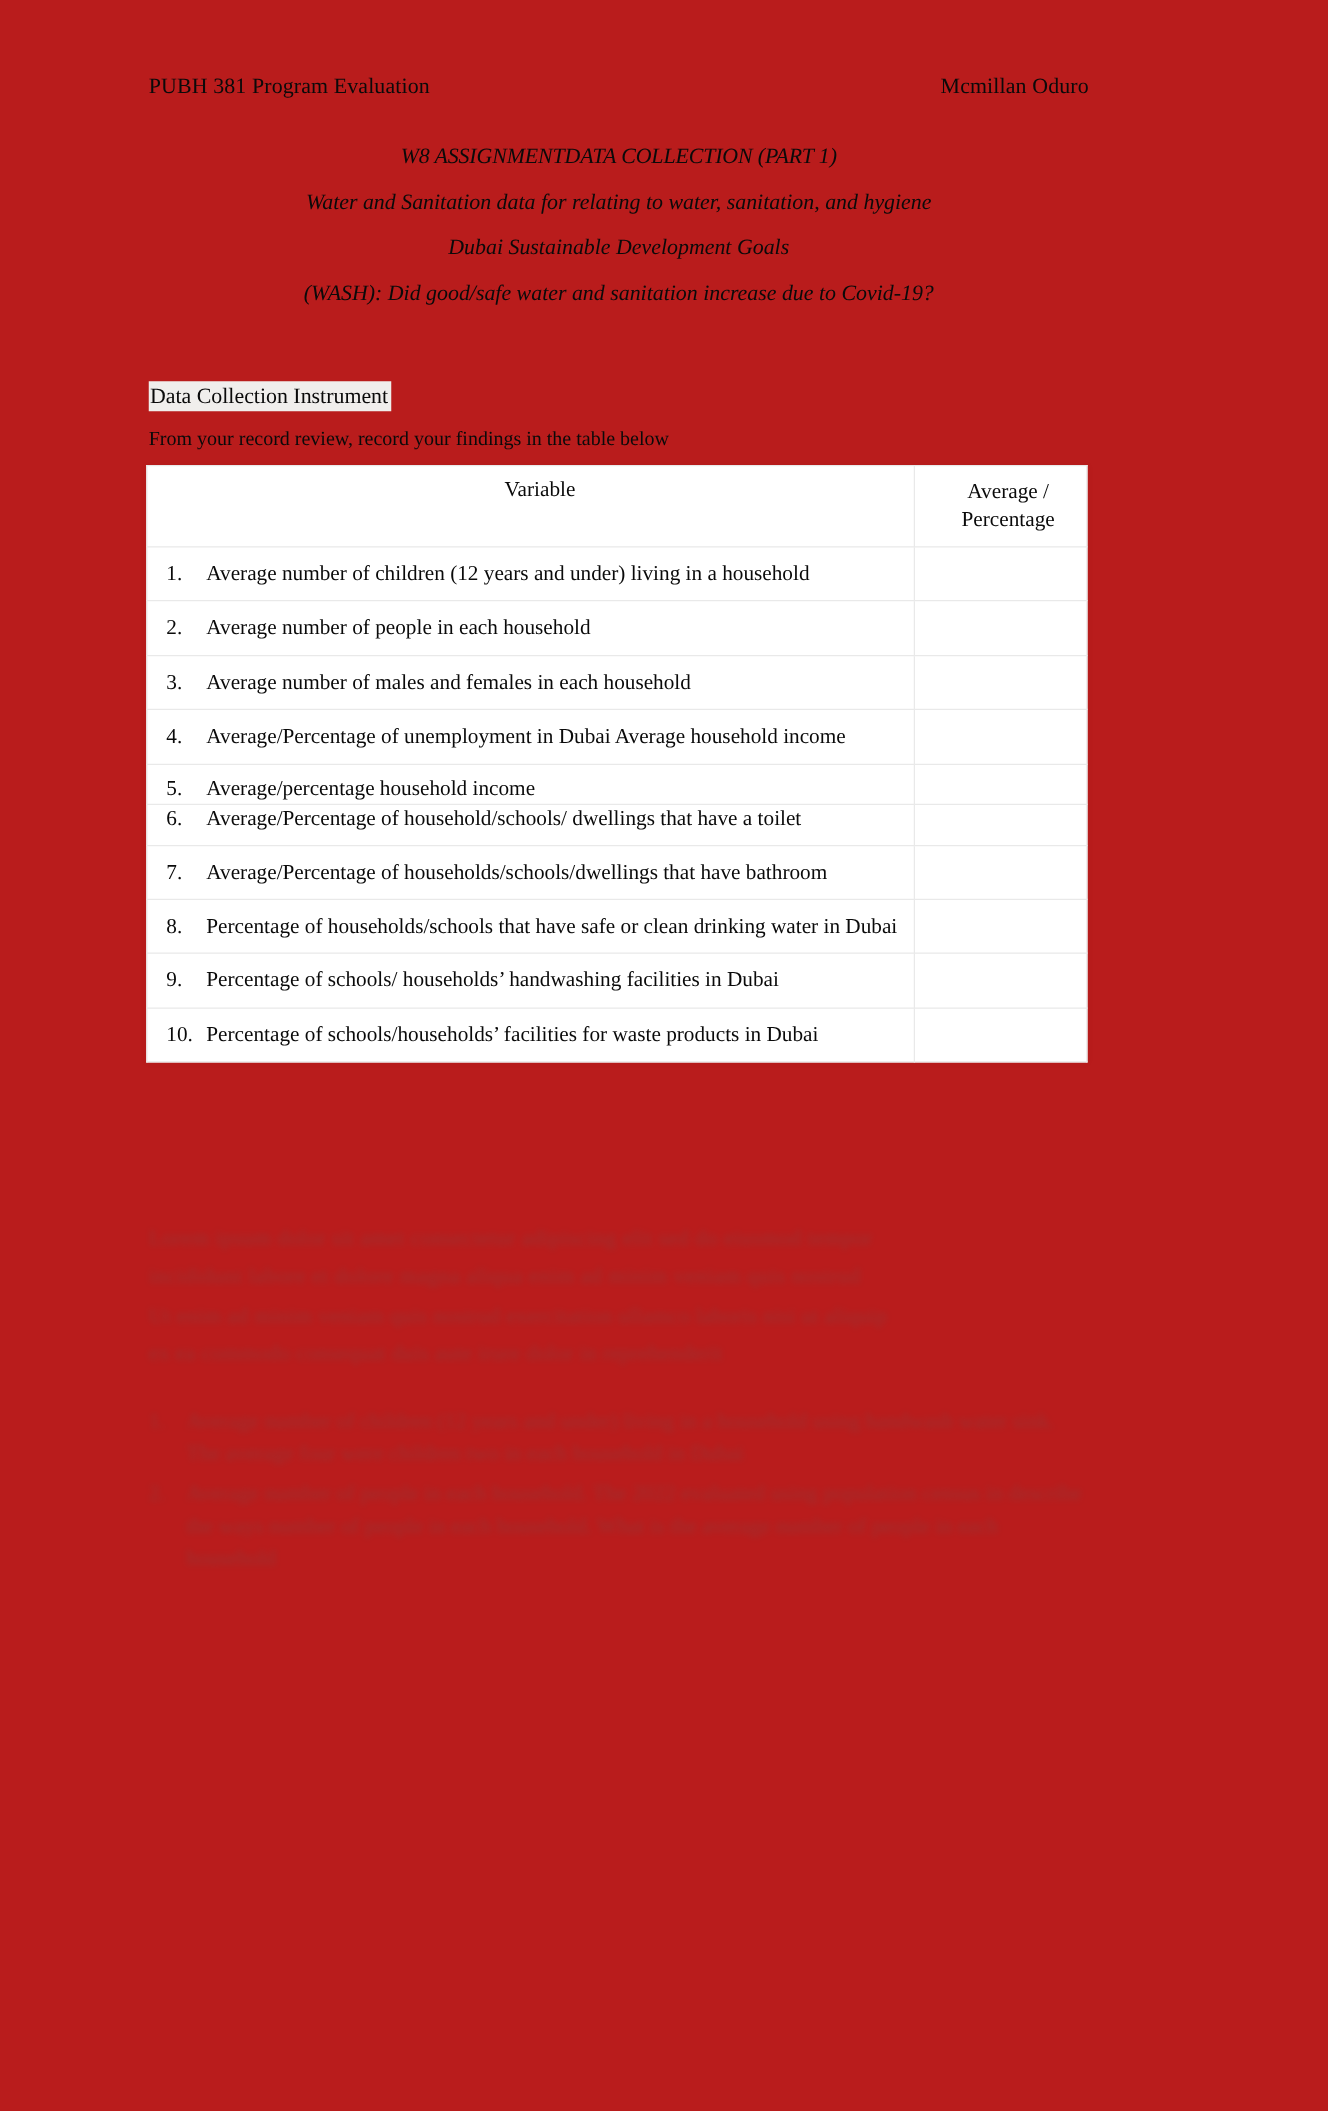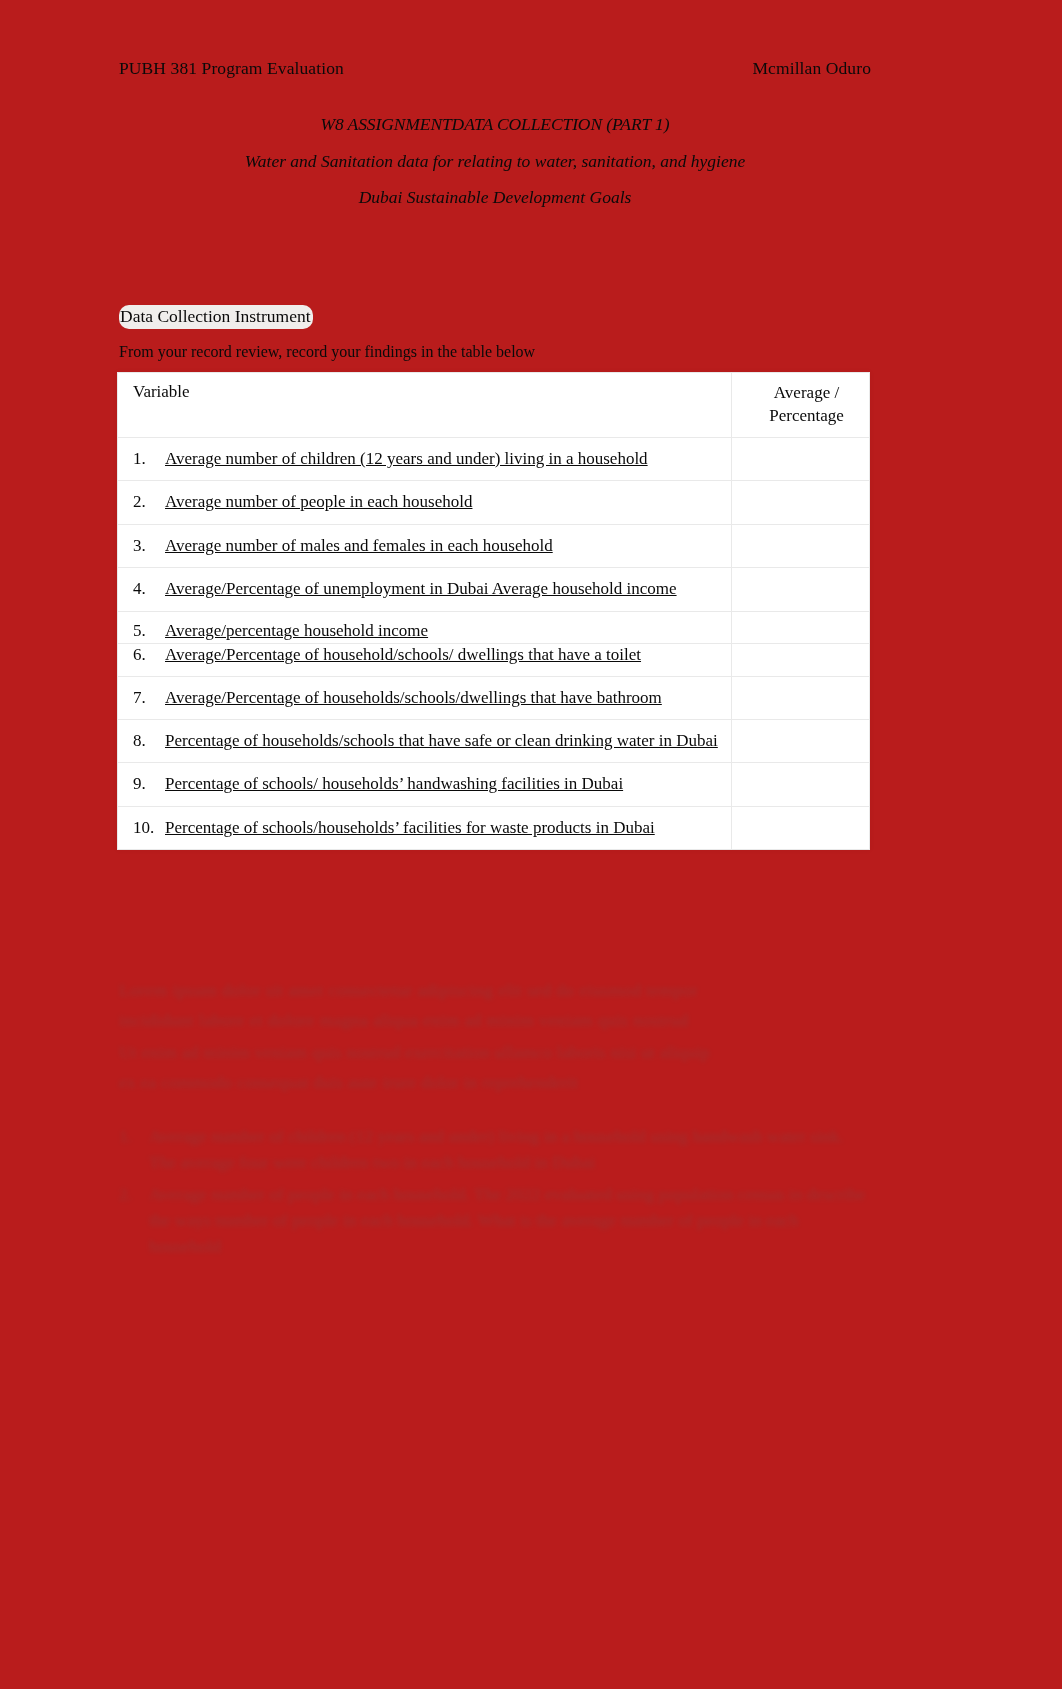--- a/index.html
+++ b/index.html
@@ -62,21 +62,20 @@
 
   
   .section-label {
     position: absolute;
     left: 119px;
     top: 305px;
     font-size: 17.5px;
     line-height: 1.2;
     background: #f0eeec;
     padding: 1px 2px 2px 1px;
-    border-radius: 10px;
   }
 
   .intro-line {
     position: absolute;
     left: 119px;
     top: 342px;
     font-size: 16px;
     line-height: 1.2;
   }
 
@@ -92,21 +91,21 @@
     box-shadow: 0 0 6px rgba(0,0,0,0.045);
   }
   .data-table th,
   .data-table td {
     border: 1px solid #e9e9e9;
     vertical-align: top;
     padding: 0;
   }
   .data-table th.var-head {
     width: 635px;
-    text-align: left;
+    text-align: center;
     font-weight: normal;
     padding: 9px 0 9px 15px;
     height: 42px;
   }
   .data-table th.avg-head {
     width: 117px;
     text-align: center;
     font-weight: normal;
     padding: 9px 6px 9px 18px;
     line-height: 1.35;
@@ -124,21 +123,20 @@
     padding: 10px 10px 10px 15px;
     line-height: 1.32;
   }
   .var-num {
     width: 32px;
     flex: 0 0 32px;
     text-align: left;
   }
   .var-txt {
     flex: 1 1 auto;
-    text-decoration: underline;
   }
   
   .tight-top .var-row-inner { padding-top: 8px; padding-bottom: 1px; }
   .tight-bot .var-row-inner { padding-top: 0px;  padding-bottom: 9px; }
 
   
   .body-para {
     position: absolute;
     left: 119px;
     top: 916px;
@@ -187,20 +185,21 @@
 
   <div class="doc-header">
     <span class="left">PUBH 381 Program Evaluation</span>
     <span class="right">Mcmillan Oduro</span>
   </div>
 
   <div class="title-block">
     <div class="tline t1"><span>W8 ASSIGNMENT</span><span class="tight-gap"></span><span>DATA COLLECTION (PART 1)</span></div>
     <div class="tline">Water and Sanitation data for relating to water, sanitation, and hygiene</div>
     <div class="tline">Dubai Sustainable Development Goals</div>
+    <div class="tline">(WASH): Did good/safe water and sanitation increase due to Covid-19?</div>
   </div>
 
   <div class="section-label">Data Collection Instrument</div>
   <div class="intro-line">From your record review, record your findings in the table below</div>
 
   <table class="data-table">
     <thead>
       <tr>
         <th class="var-head">Variable</th>
         <th class="avg-head">

